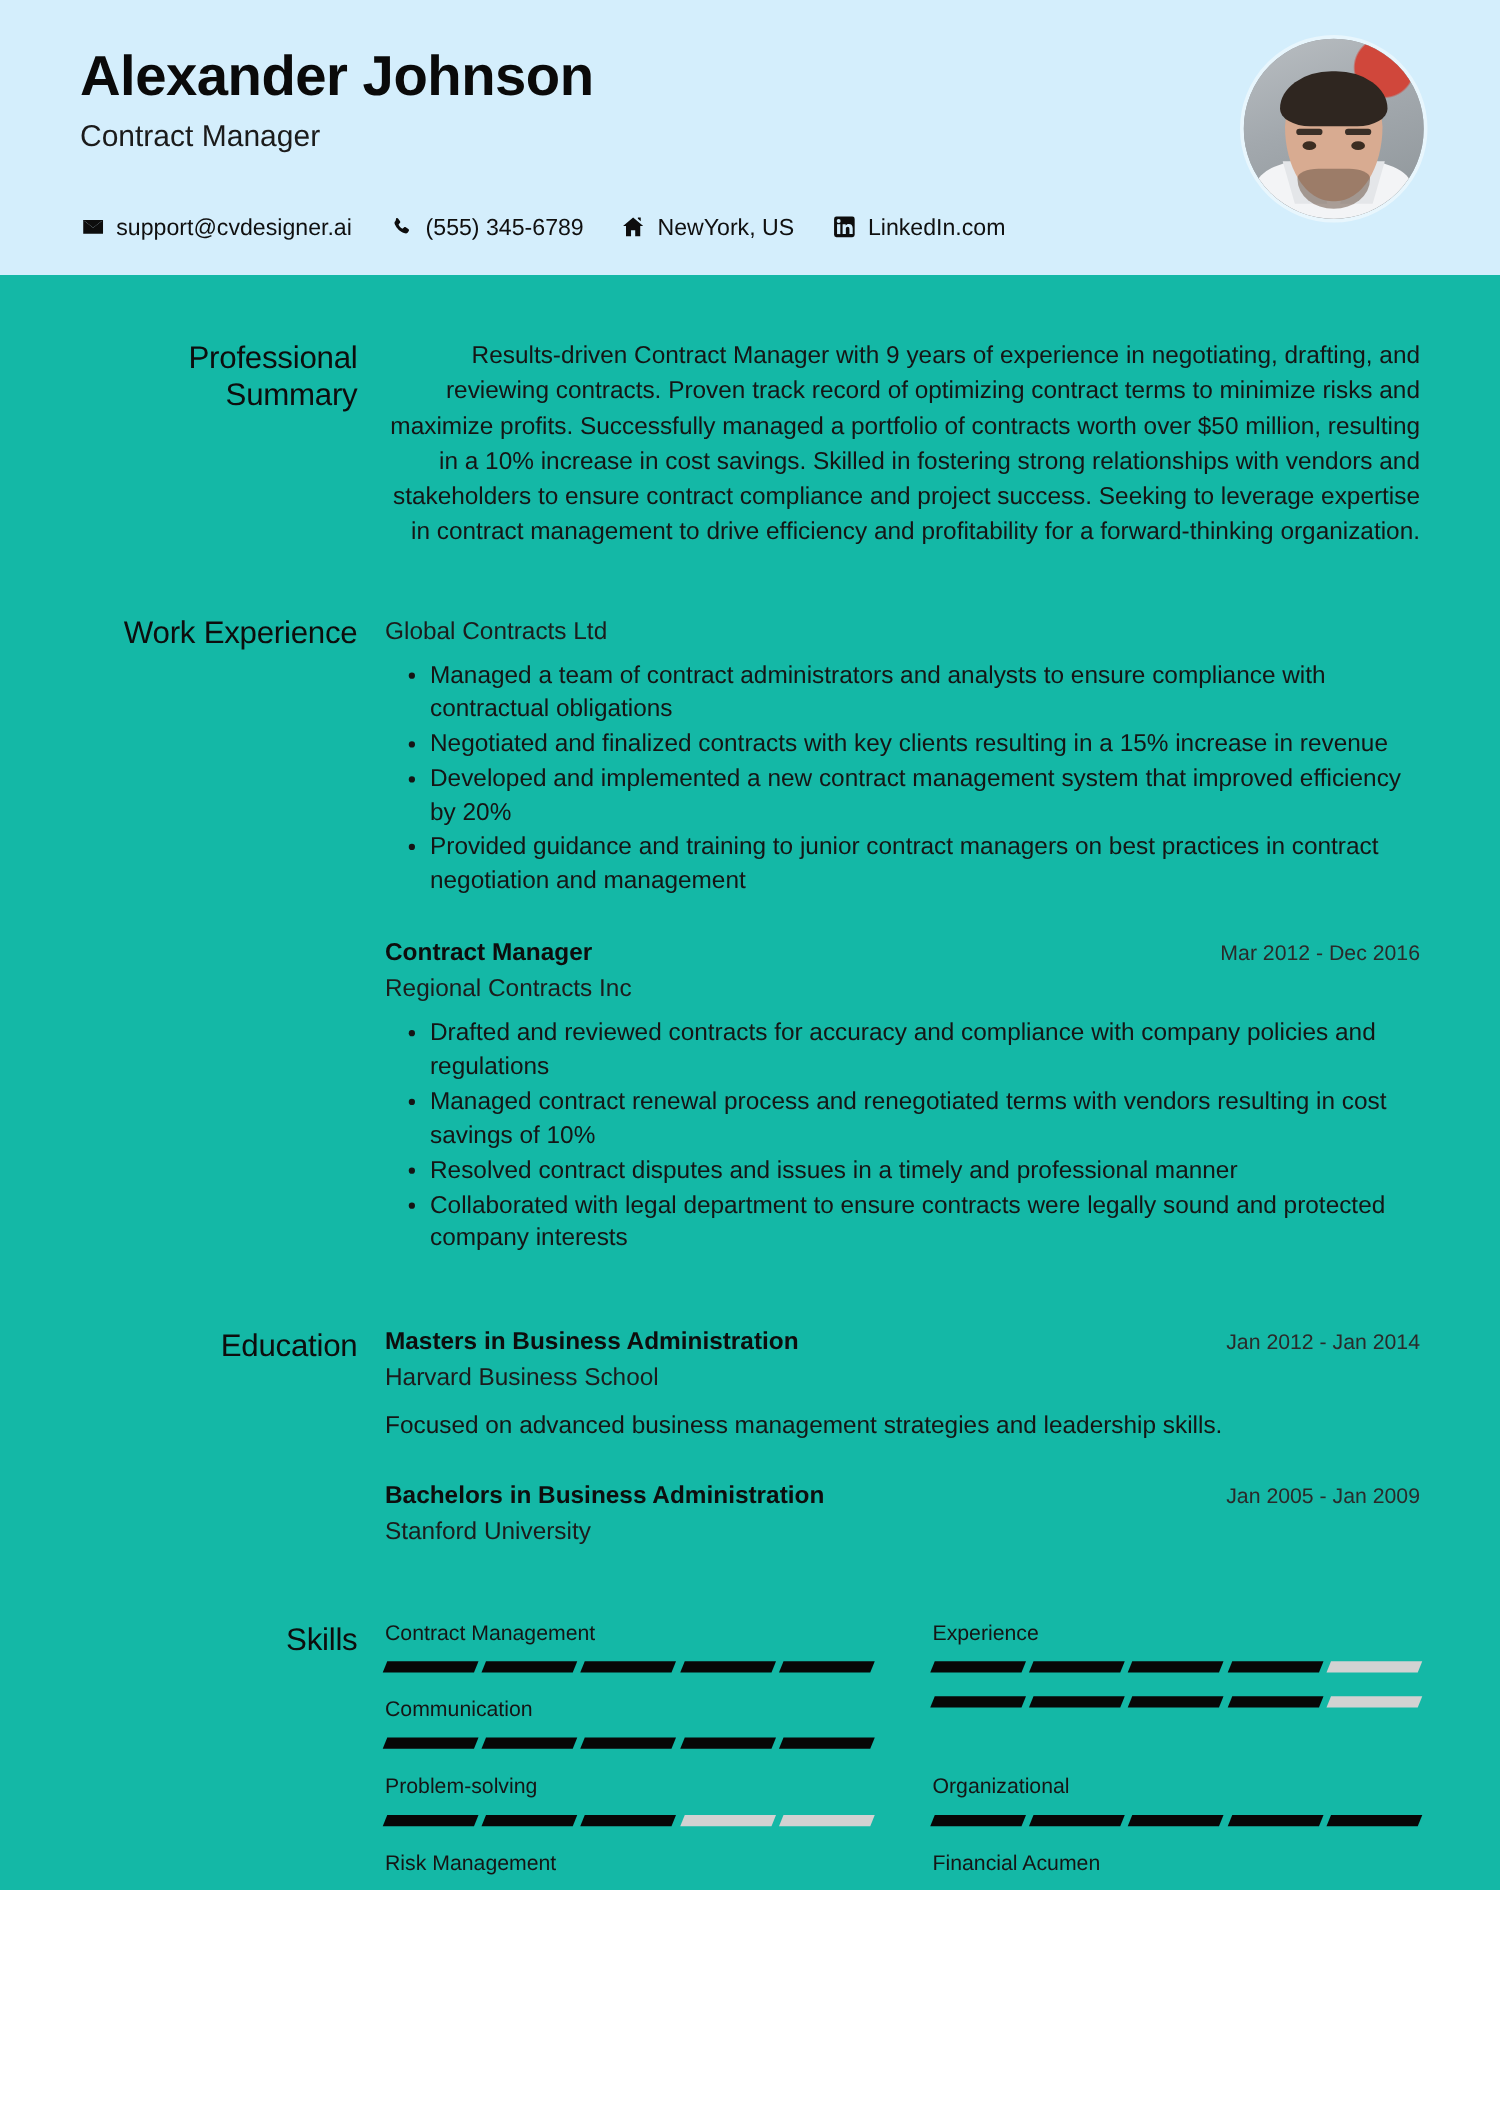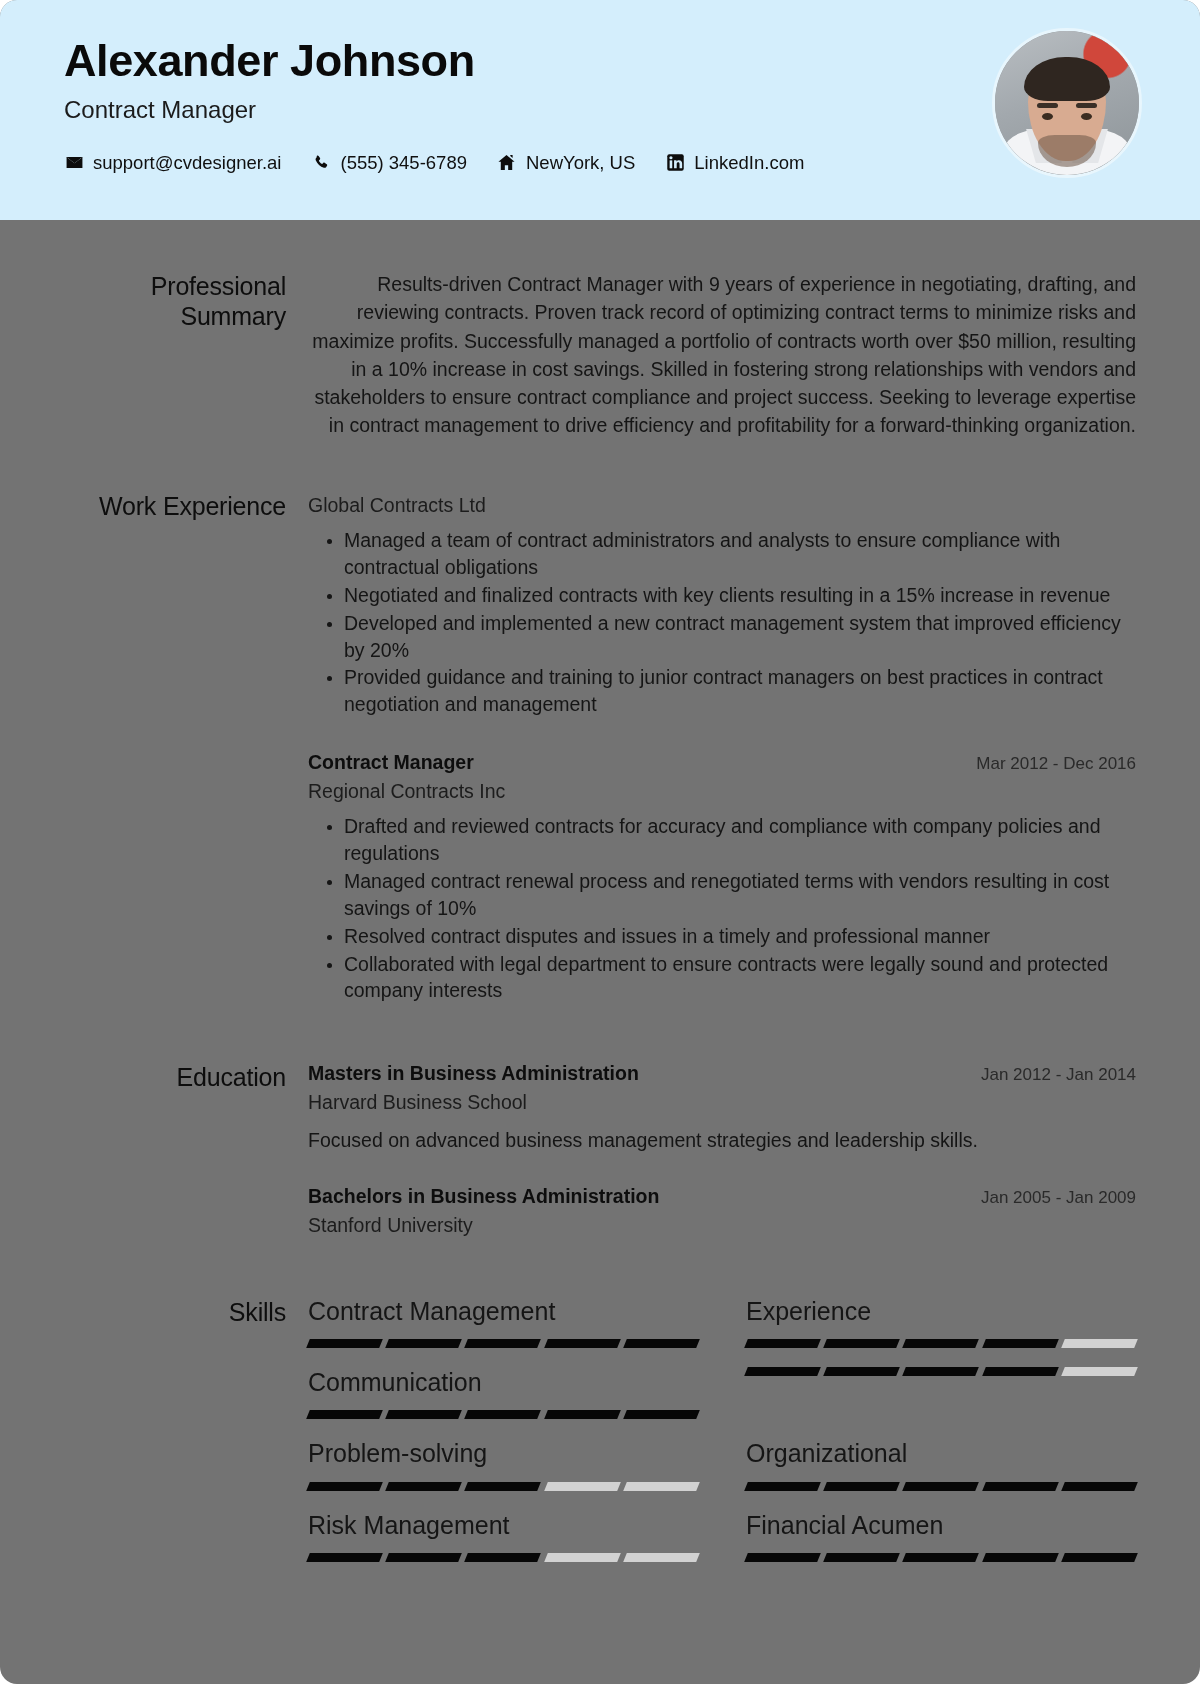--- a/index.html
+++ b/index.html
@@ -7,24 +7,23 @@
   html, body {
     width: 1200px;
     height: 1684px;
     background: #ffffff;
     font-family: "Liberation Sans", sans-serif;
   }
 
   .page {
     position: relative;
     width: 1200px;
-    height: 1684px;
-    background: #737373;
+    height: 1512px;
+    background: #14b8a6;
     overflow: hidden;
-    border-radius: 17px;
   }
 
   
   .header {
     position: relative;
     width: 1200px;
     height: 220px;
     background: #d4eefc;
     padding: 34px 60px 0 64px;
   }
@@ -39,21 +38,21 @@
 
   .header-role {
     margin-top: 9px;
     font-size: 24px;
     font-weight: 400;
     color: #1b1b1b;
     line-height: 1.2;
   }
 
   .contact-row {
-    margin-top: 27px;
+    margin-top: 46px;
     display: flex;
     align-items: center;
     gap: 30px;
     flex-wrap: nowrap;
   }
 
   .contact-item {
     display: flex;
     align-items: center;
     gap: 9px;
@@ -249,21 +248,21 @@
     display: grid;
     grid-template-columns: 1fr 1fr;
     column-gap: 48px;
     row-gap: 0;
   }
 
   .skill {
     padding-bottom: 19px;
   }
   .skill-name {
-    font-size: 25px;
+    font-size: 17px;
     color: #151515;
     line-height: 1.25;
     margin-bottom: 12px;
   }
   .skill-bar {
     display: flex;
     gap: 6px;
     height: 9px;
   }
   .seg {

